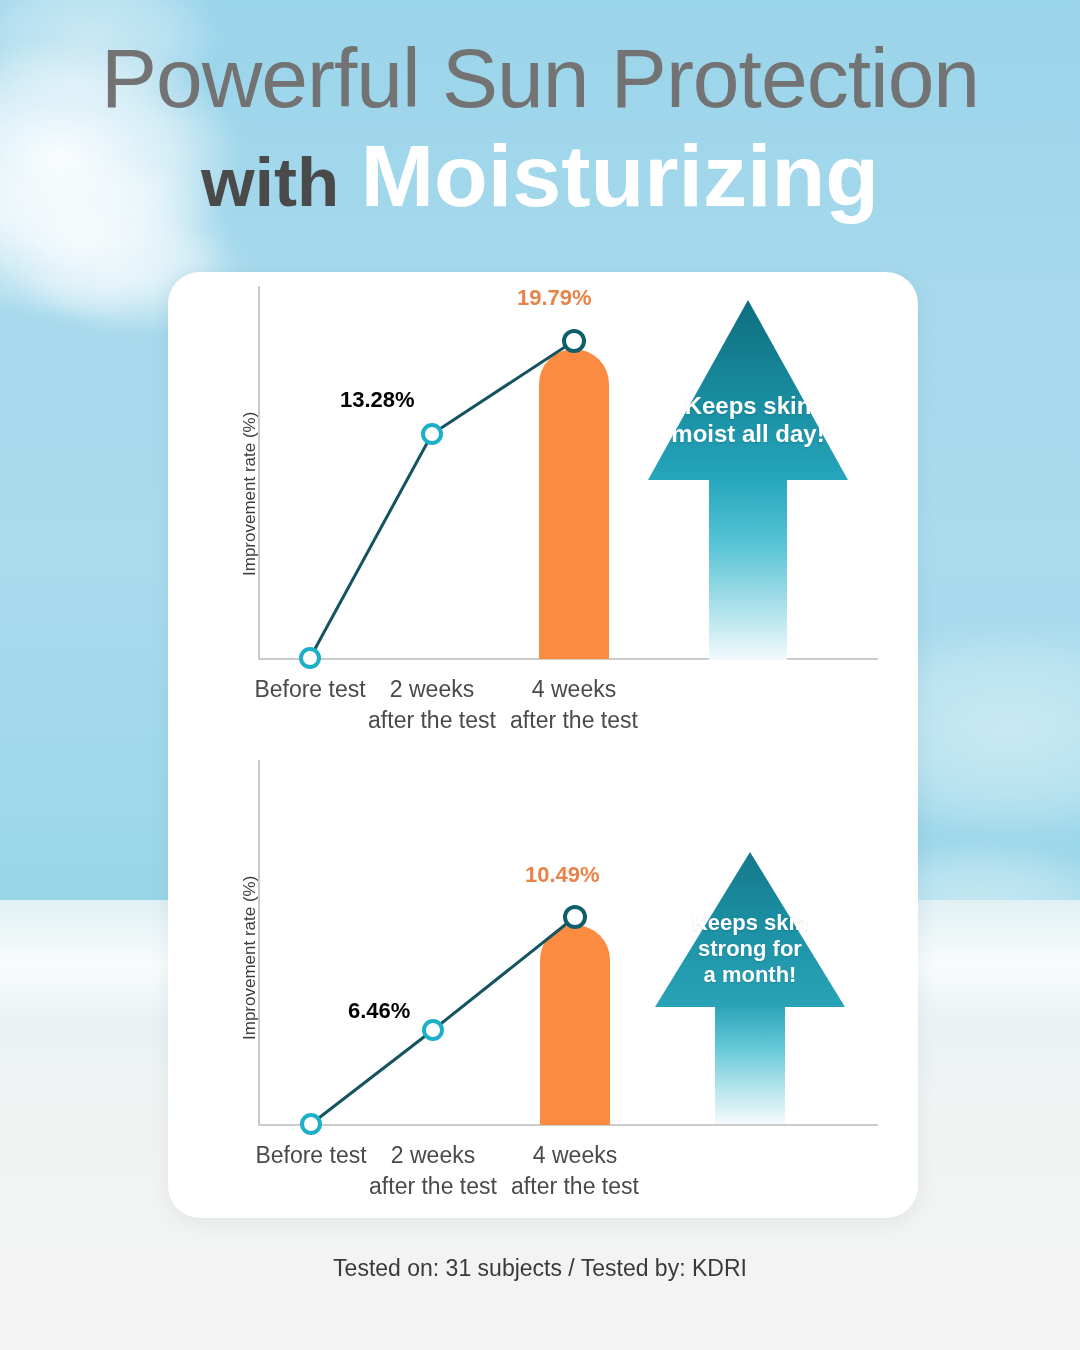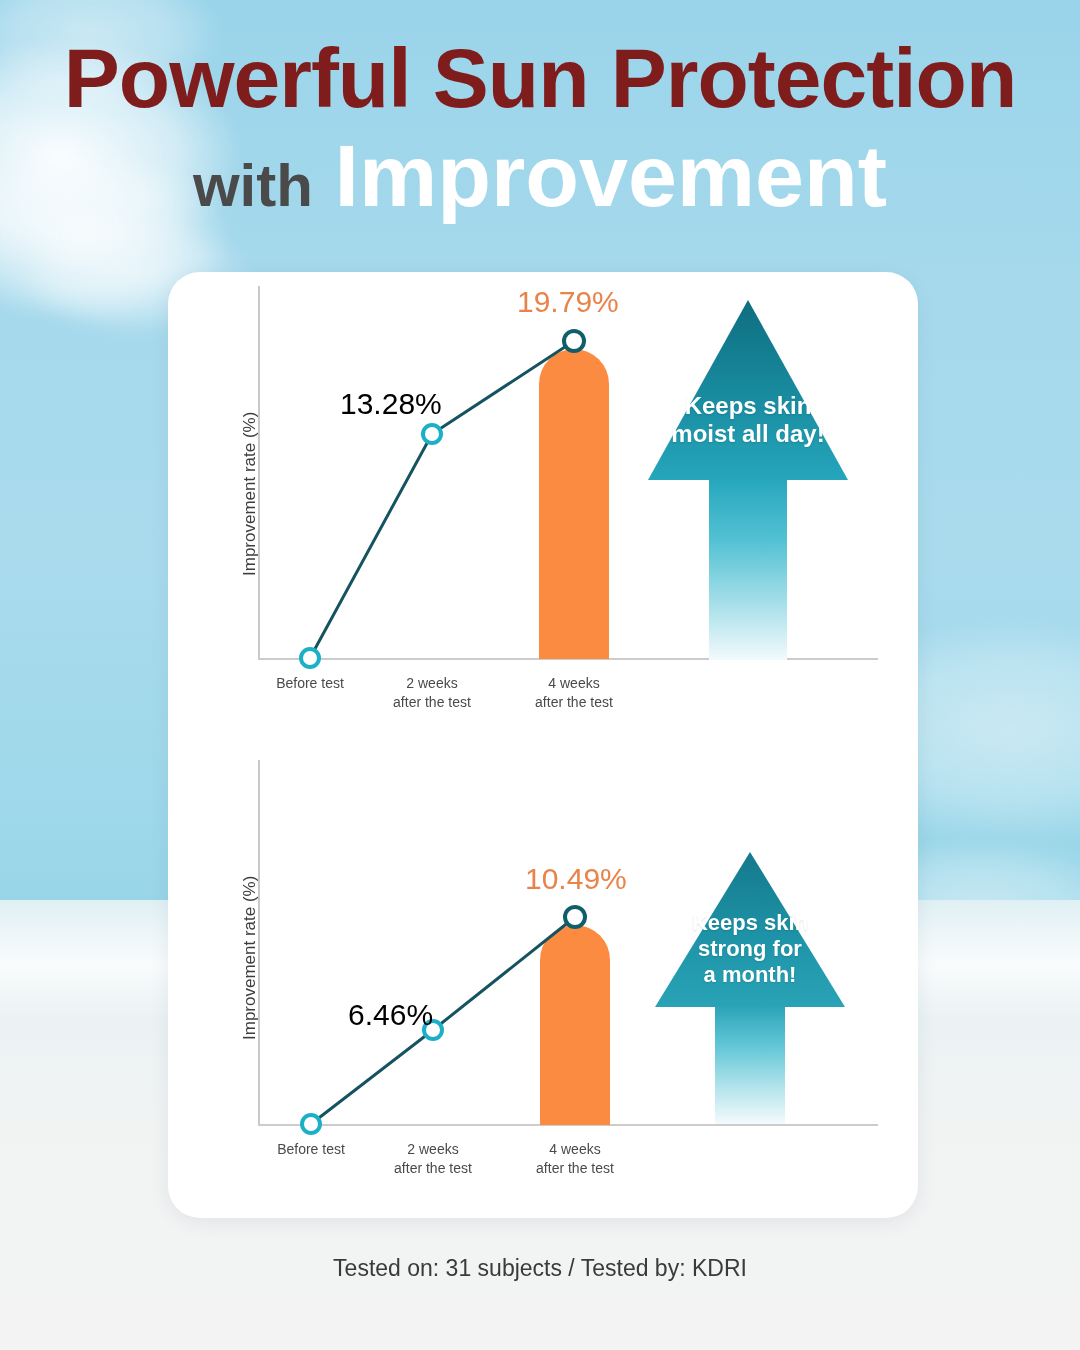--- a/index.html
+++ b/index.html
@@ -35,28 +35,28 @@
   .ground-edge{
     position:absolute;left:0;right:0;top:900px;height:120px;
     background:linear-gradient(180deg,rgba(255,255,255,0) 0%,rgba(255,255,255,.75) 55%,rgba(255,255,255,0) 100%);
     clip-path:polygon(0 88px,1080 12px,1080 28px,0 104px);
   }
   .bottom-fill{position:absolute;left:0;right:0;top:1290px;height:60px;background:#f3f3f3;}
 
   
   .headline{position:absolute;left:0;right:0;top:34px;z-index:5;text-align:center;}
   .hl-1{
-    font-size:84px;font-weight:bold;color:#7f1d1d;letter-spacing:-1px;
+    font-size:84px;font-weight:normal;color:#737373;letter-spacing:-1px;
     line-height:1.05;white-space:nowrap;
   }
   .hl-2{
     margin-top:8px;line-height:1.05;white-space:nowrap;
     font-size:78px;font-weight:bold;
   }
-  .hl-with{color:#4a4a4a;font-size:60px;}
+  .hl-with{color:#4a4a4a;font-size:69px;}
   .hl-moist{color:#ffffff;font-size:88px;}
 
   
   .card{
     position:absolute;left:168px;top:272px;width:750px;height:946px;
     background:#ffffff;border-radius:32px;z-index:4;
     box-shadow:0 4px 18px rgba(80,110,130,.10);
   }
 
   
@@ -87,26 +87,26 @@
   .chart.two .bar{left:322px;top:175px;width:70px;height:200px;}
 
   .lineSvg{position:absolute;left:0;top:0;overflow:visible;}
 
   .dot{
     position:absolute;border-radius:50%;background:#ffffff;box-sizing:border-box;
   }
   .dot.cyan{border:4px solid #1CAFC8;width:22px;height:22px;}
   .dot.teal{border:4px solid #115E6B;width:24px;height:24px;}
 
-  .vlabel{position:absolute;font-size:30px;font-weight:normal;white-space:nowrap;}
+  .vlabel{position:absolute;font-size:22px;font-weight:bold;white-space:nowrap;}
   .vlabel.cyan{color:#000000;}
   .vlabel.orange{color:#E8834A;}
 
   .xtick{
-    position:absolute;font-size:14px;color:#4a4a4a;text-align:center;
+    position:absolute;font-size:23px;color:#4a4a4a;text-align:center;
     line-height:1.35;white-space:nowrap;
   }
 
   
   .arrow{position:absolute;z-index:6;}
   .arrow .head{
     position:absolute;left:0;top:0;width:100%;
     clip-path:polygon(50% 0,100% 100%,0 100%);
   }
   .arrow .shaft{position:absolute;left:50%;transform:translateX(-50%);}
@@ -146,21 +146,21 @@
   <div class="cloud c6"></div>
   <div class="ground"></div>
   <div class="ground-edge"></div>
   <div class="bottom-fill"></div>
 </div>
 
 <div class="headline">
   <div class="hl-1">Powerful Sun Protection</div>
   <div class="hl-2">
     <span class="hl-with">with</span>
-    <span class="hl-moist">Improvement</span>
+    <span class="hl-moist">Moisturizing</span>
   </div>
 </div>
 
 <div class="card"></div>
 
 <div class="chart one">
   <div class="ylabel">Improvement rate (%)</div>
   <div class="axis-y"></div>
   <div class="axis-x"></div>
 

